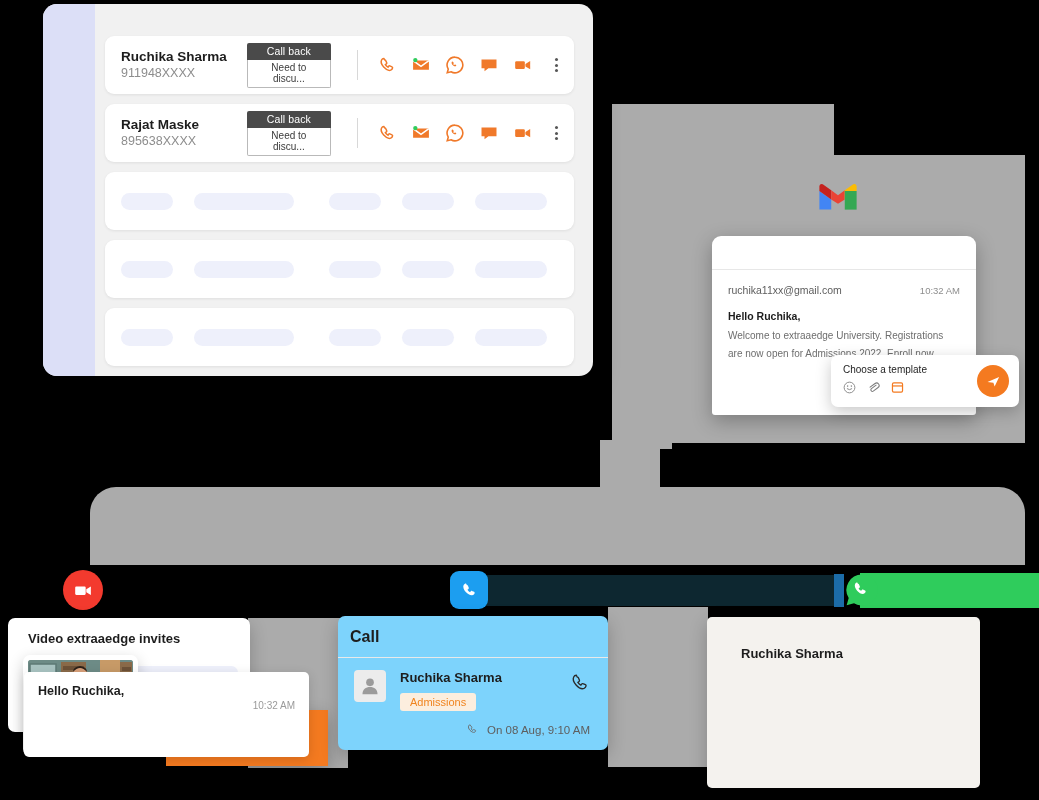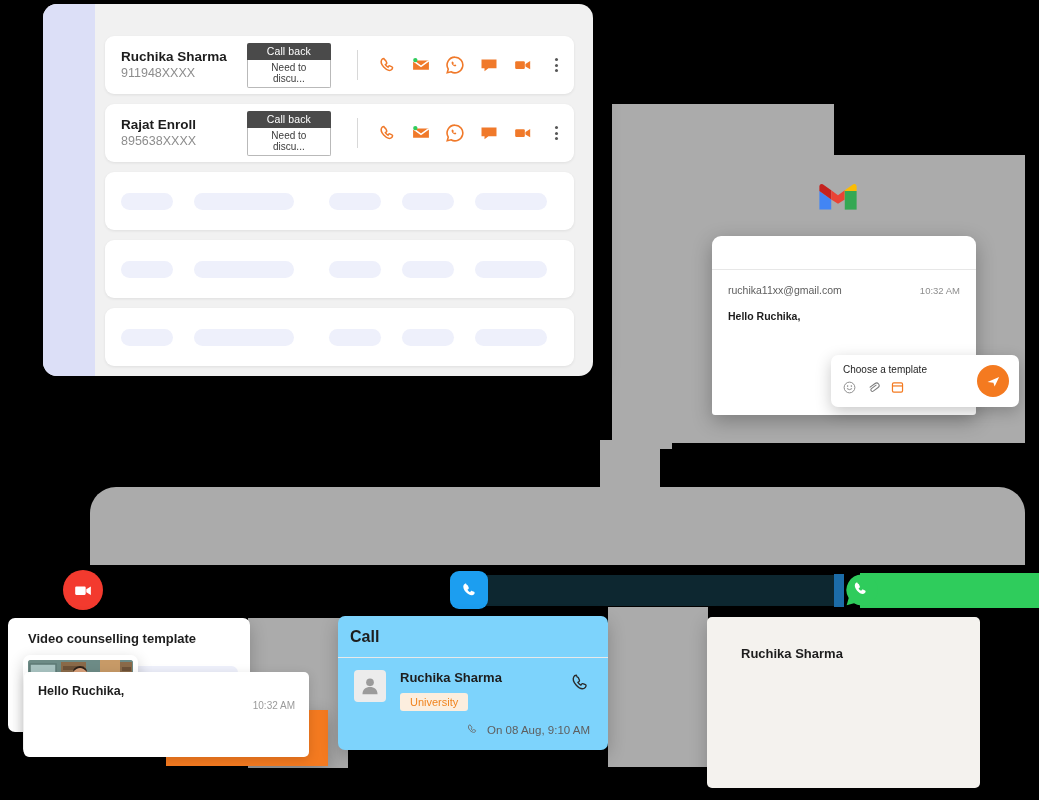--- a/index.html
+++ b/index.html
@@ -233,21 +233,21 @@
             </span>
           </div>
           <div class="kebab">
             <i></i>
             <i></i>
             <i></i>
           </div>
         </div>
         <div class="lead-row">
           <div class="lead-id">
-            <div class="lead-name">Rajat Enroll</div>
+            <div class="lead-name">Rajat Maske</div>
             <div class="lead-phone">895638XXXX</div>
           </div>
           <div class="status-stack">
             <div class="status-top">Call back</div>
             <div class="status-bot">Need to discu...</div>
           </div>
           <div class="vdivider"></div>
           <div class="action-icons">
             <span>
               <svg viewBox="0 0 24 24" width="19" height="19">
@@ -319,20 +319,21 @@
   </svg>
 
   <div id="email-panel">
     <div id="email-head"></div>
     <div id="email-body">
       <div class="email-meta">
         <span class="email-from">ruchika11xx@gmail.com</span>
         <span class="email-time">10:32 AM</span>
       </div>
       <div class="email-greet">Hello Ruchika,</div>
+      <div class="email-text">Welcome to extraaedge University. Registrations are now open for Admissions 2022. Enroll now.</div>
     </div>
   </div>
 
   <div id="template-card">
     <div class="tpl-title">Choose a template</div>
     <div class="tpl-icons">
       <svg width="13" height="13" viewBox="0 0 16 16">
         <circle cx="8" cy="8" r="6.6" fill="none" stroke="#8a8a8a" stroke-width="1.2"></circle>
         <circle cx="5.7" cy="6.3" r=".95" fill="#8a8a8a"></circle>
           <circle cx="10.3" cy="6.3" r=".95" fill="#8a8a8a"></circle>
@@ -368,21 +369,21 @@
     </svg>
   </div>
   <div id="wa-circle">
     <svg width="38" height="38" viewBox="0 0 24 24">
       <path d="M12 2.2 A9.8 9.8 0 0 0 3.6 17.1 L2.3 21.6 L6.95 20.35 A9.8 9.8 0 1 0 12 2.2 Z" fill="#2fcc5c"></path>
       <path d="M9 7.3 C8.5 7.3 8 7.6 7.7 8.1 C7.1 9.2 7.6 10.9 8.9 12.4 C10.2 13.9 12 14.8 13.2 14.4 C13.8 14.2 14.2 13.6 14.3 13 C14.35 12.7 14.2 12.45 13.95 12.35 L12.6 11.75 C12.35 11.65 12.05 11.75 11.9 11.95 L11.45 12.55 C10.8 12.2 10.2 11.65 9.8 11 L10.45 10.5 C10.65 10.35 10.75 10.05 10.65 9.8 L10.05 8.4 C9.95 8.15 9.7 8 9.45 8.05 Z" fill="#fff"></path>
     </svg>
   </div>
 
   <div id="video-card">
-    <h3>Video counselling template</h3>
+    <h3>Video extraaedge invites</h3>
     <div class="vc-lines">
       <div class="pill"></div>
       <div class="pill"></div>
     </div>
   </div>
 
   <div id="video-thumb">
     <div id="thumb-img">
       <svg width="105" height="66" viewBox="0 0 105 66">
         <rect width="105" height="66" fill="#7e9a92"></rect>
@@ -433,21 +434,21 @@
     </div>
     <div id="call-card-body">
       <div id="call-avatar">
         <svg width="22" height="22" viewBox="0 0 24 24">
           <circle cx="12" cy="8" r="4.2" fill="#9b9b9b"></circle>
           <path d="M3.8 21 C3.8 16 7.4 13.2 12 13.2 C16.6 13.2 20.2 16 20.2 21 Z" fill="#9b9b9b"></path>
         </svg>
       </div>
       <div id="call-info">
         <div class="call-name">Ruchika Sharma</div>
-        <span class="call-badge">University</span>
+        <span class="call-badge">Admissions</span>
       </div>
       <div id="call-phone-ic">
         <svg width="23" height="23" viewBox="0 0 24 24">
           <path d="M7.6 3.4 C6.5 3.4 5.4 4.1 4.9 5.2 C3.8 7.5 4.9 10.7 7.4 13.5 C9.9 16.3 13.4 18 15.7 17.1 C16.8 16.6 17.6 15.6 17.8 14.5 C17.9 13.9 17.6 13.5 17.1 13.3 L14.5 12.2 C14.1 12 13.5 12.2 13.2 12.6 L12.4 13.7 C11.2 13 10.1 12 9.3 10.8 L10.5 9.9 C10.9 9.6 11.1 9.1 10.9 8.6 L9.8 6 C9.6 5.5 9.1 5.2 8.6 5.3 Z" fill="none" stroke="#2a2a2a" stroke-width="1.4"></path>
         </svg>
       </div>
     </div>
     <div id="call-when">
       <svg width="13" height="13" viewBox="0 0 24 24">
         <path d="M7.6 3.4 C6.5 3.4 5.4 4.1 4.9 5.2 C3.8 7.5 4.9 10.7 7.4 13.5 C9.9 16.3 13.4 18 15.7 17.1 C16.8 16.6 17.6 15.6 17.8 14.5 C17.9 13.9 17.6 13.5 17.1 13.3 L14.5 12.2 C14.1 12 13.5 12.2 13.2 12.6 L12.4 13.7 C11.2 13 10.1 12 9.3 10.8 L10.5 9.9 C10.9 9.6 11.1 9.1 10.9 8.6 L9.8 6 C9.6 5.5 9.1 5.2 8.6 5.3 Z" fill="none" stroke="#6a6a6a" stroke-width="1.7"></path>

